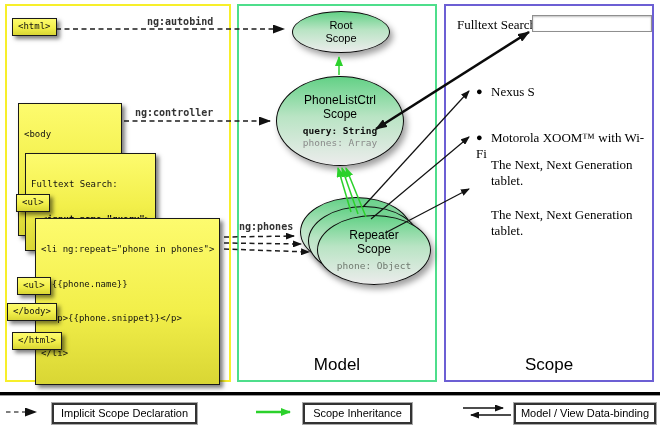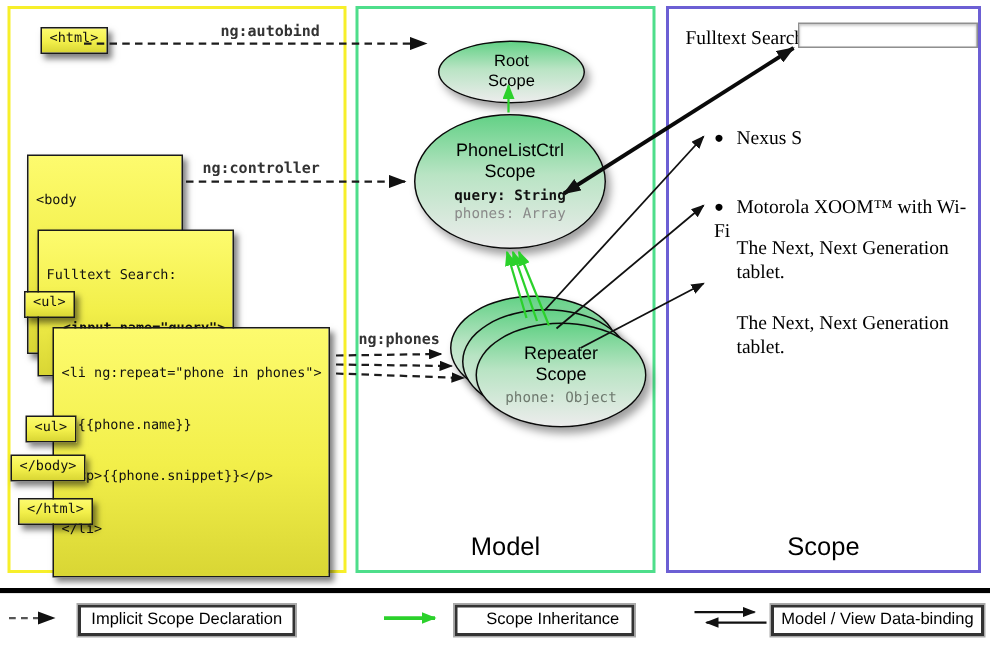--- a/index.html
+++ b/index.html
@@ -69,21 +69,21 @@
   <div class="col col-view">
     <div class="col-title">Scope</div>
     <div class="v-search-label">Fulltext Search:</div>
     <input class="v-search-input" type="text" value="" style="">
     <div class="v-name" style="top:78px;"><span class="bullet">●</span><span>Nexus S</span></div>
     <div class="v-name" style="top:124px;"><span class="bullet">●</span><span>Motorola XOOM™ with Wi-Fi</span></div>
     <div class="v-snippet" style="top:151px;">The Next, Next Generation tablet.</div>
     <div class="v-snippet" style="top:201px;">The Next, Next Generation tablet.</div>
   </div>
 
-  <div class="code-box" style="left:27px;top:18px;">&lt;html&gt;</div>
+  <div class="code-box" style="left:12px;top:18px;">&lt;html&gt;</div>
 
   <div class="code-box" style="left:18px;top:103px;">
     <div>&lt;body</div>
     <div> ng:controller=</div>
     <div> "PhoneListCtrl"&gt;</div>
   </div>
 
   <div class="code-box" style="left:25px;top:153px;">
     <div>Fulltext Search:</div>
     <div class="code-bold">  &lt;input name="query"&gt;</div>
@@ -101,21 +101,21 @@
   <div class="code-box" style="left:17px;top:277px;">&lt;ul&gt;</div>
 
   <div class="code-box" style="left:7px;top:303px;">&lt;/body&gt;</div>
 
   <div class="code-box" style="left:12px;top:332px;">&lt;/html&gt;</div>
 
   <div class="arrow-label" style="left:147px;top:16px;">ng:autobind</div>
   <div class="arrow-label" style="left:135px;top:107px;">ng:controller</div>
   <div class="arrow-label" style="left:239px;top:221px;">ng:phones</div>
 
-  <div class="ellipse" style="left:292px;top:27px;width:96px;height:40px;">
+  <div class="ellipse" style="left:292px;top:11px;width:96px;height:40px;">
     <div class="ell-title-sm">Root</div>
     <div class="ell-title-sm">Scope</div>
   </div>
 
   <div class="ellipse" style="left:276px;top:76px;width:126px;height:88px;">
     <div class="ell-title">PhoneListCtrl</div>
     <div class="ell-title">Scope</div>
     <div class="ell-attr attr-bold">query: String</div>
     <div class="ell-attr attr-gray" style="margin-top:0;">phones: Array</div>
   </div>
@@ -160,15 +160,15 @@
     <rect x="0" y="392" width="660" height="3.4" fill="#000"></rect>
     <line class="dashline-gray" x1="6" y1="412" x2="36" y2="412" marker-end="url(#mBlackBig)"></line>
     <line class="g-line-thick" x1="256" y1="412" x2="290" y2="412" marker-end="url(#mGreen)"></line>
     <g>
       <line class="thin-line" style="stroke-width:1.5" x1="463" y1="408" x2="503" y2="408" marker-end="url(#mBlack)"></line>
       <line class="thin-line" style="stroke-width:1.5" x1="511" y1="415" x2="471" y2="415" marker-end="url(#mBlack)"></line>
     </g>
   </svg>
 
   <div class="legend-box" style="left:52px;width:141px;">Implicit Scope Declaration</div>
-  <div class="legend-box" style="left:303px;width:105px;padding-left:11px;">Scope Inheritance</div>
+  <div class="legend-box" style="left:303px;width:105px;">Scope Inheritance</div>
   <div class="legend-box" style="left:514px;width:138px;">Model / View Data-binding</div>
 </div>
 
 </body></html>

